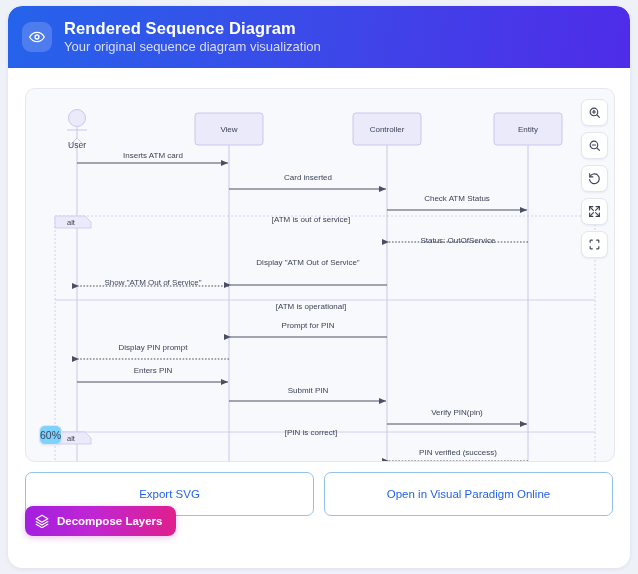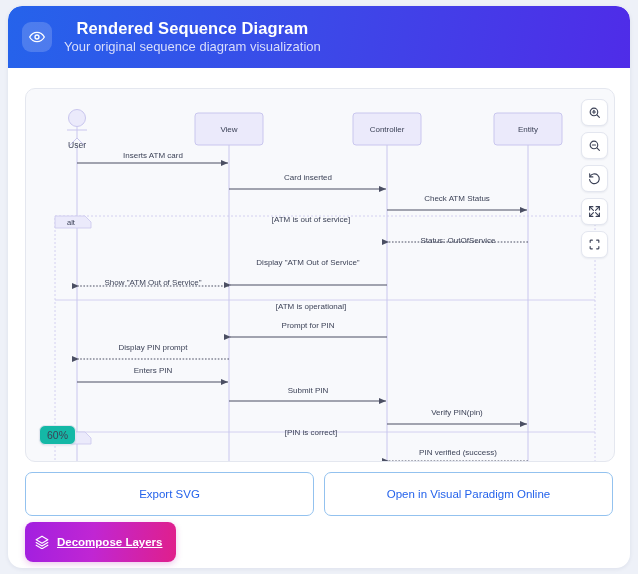--- a/index.html
+++ b/index.html
@@ -23,21 +23,20 @@
   .card {
     position: absolute;
     left: 8px;
     top: 6px;
     width: 622px;
     height: 562px;
     background: #ffffff;
     border-radius: 14px;
     box-shadow: 0 1px 4px rgba(30,40,90,0.08);
     overflow: hidden;
-    text-align: center;
   }
 
   
   .header {
     position: absolute;
     left: 0;
     top: 0;
     width: 622px;
     height: 62px;
     background: linear-gradient(100deg, #2563eb 0%, #3b4ae8 48%, #4f2ce8 100%);
@@ -113,24 +112,24 @@
     justify-content: center;
     box-shadow: 0 1px 2px rgba(30,40,90,0.07);
     cursor: pointer;
   }
   .zoom-btn svg { display: block; }
 
   .zoom-level {
     position: absolute;
     left: 13px;
     bottom: 16px;
-    background: #14b8a6;
+    background: #7dd3fc;
     border: 1px solid #e3e6ef;
     border-radius: 6px;
-    padding: 3px 7px;
+    padding: 3px 0;
     font-size: 10.5px;
     color: #3c4257;
     box-shadow: 0 1px 2px rgba(30,40,90,0.07);
     z-index: 5;
   }
 
   
   .actions {
     position: absolute;
     left: 17px;
@@ -150,35 +149,34 @@
     display: flex;
     align-items: center;
     justify-content: center;
     cursor: pointer;
     box-sizing: border-box;
   }
 
   .decompose-btn {
     position: absolute;
     left: 17px;
-    top: 516px;
-    height: 40px;
+    top: 500px;
+    height: 30px;
     padding: 0 14px 0 10px;
     border: none;
     border-radius: 8px;
     background: linear-gradient(95deg, #a21fe0 0%, #c026d3 45%, #e01f8b 100%);
     color: #ffffff;
     font-size: 11.5px;
     font-weight: bold;
     display: inline-flex;
     align-items: center;
     gap: 8px;
     cursor: pointer;
     box-shadow: 0 2px 6px rgba(180,30,180,0.25);
-    text-decoration: underline;
   }
   .decompose-btn svg { display: block; }
 </style>
 </head>
 <body>
 
 <div class="page">
   <div class="card">
 
     <div class="header">

